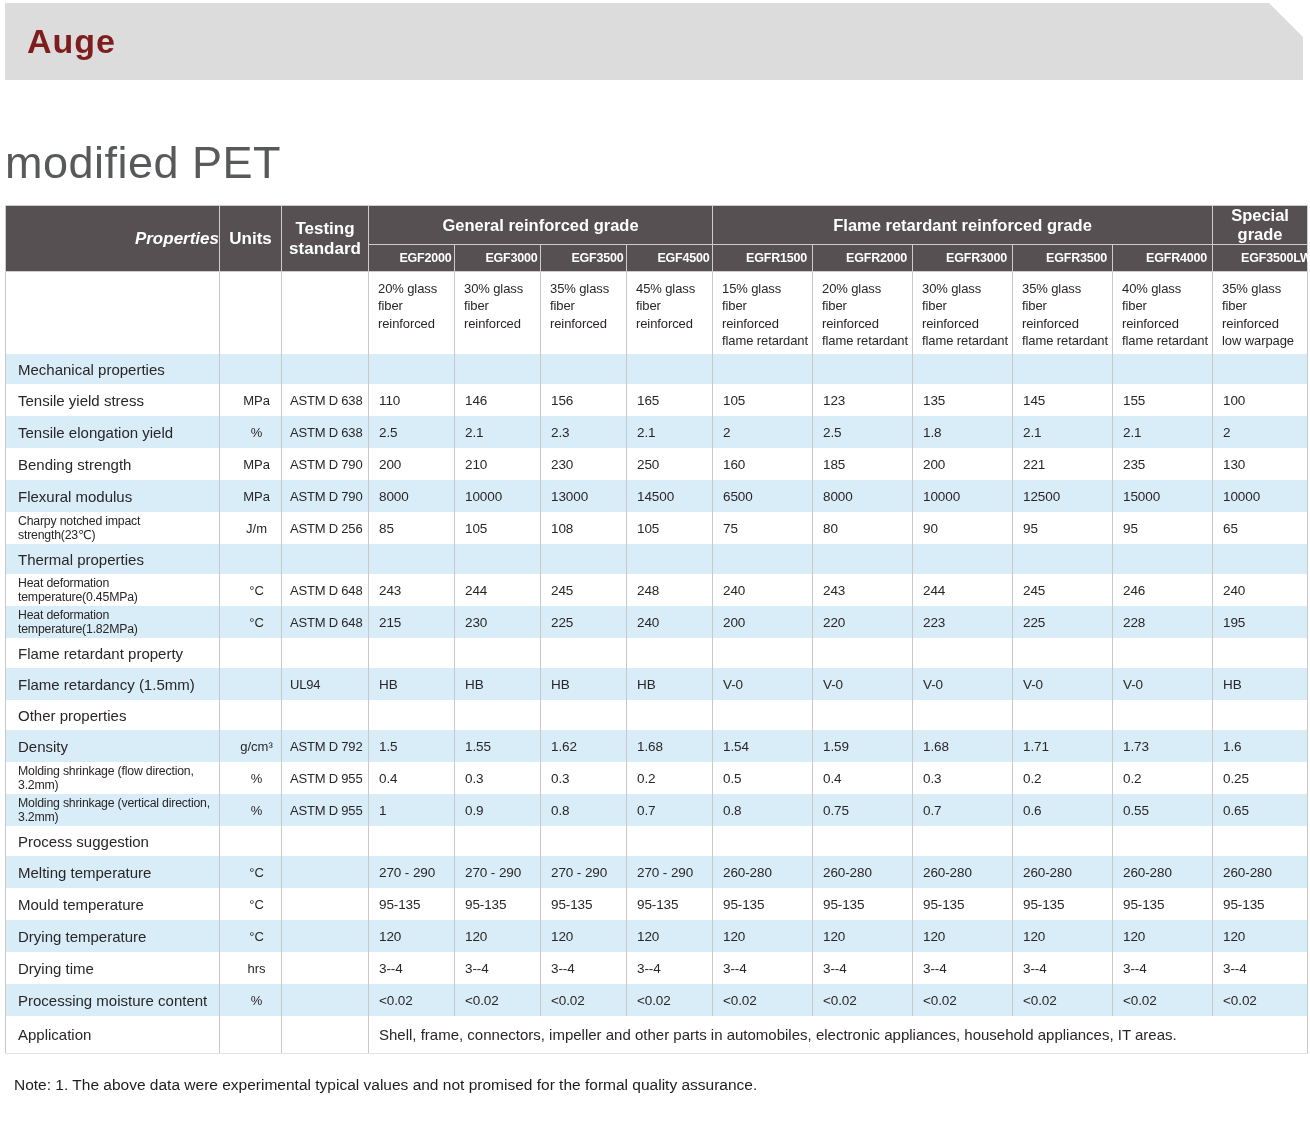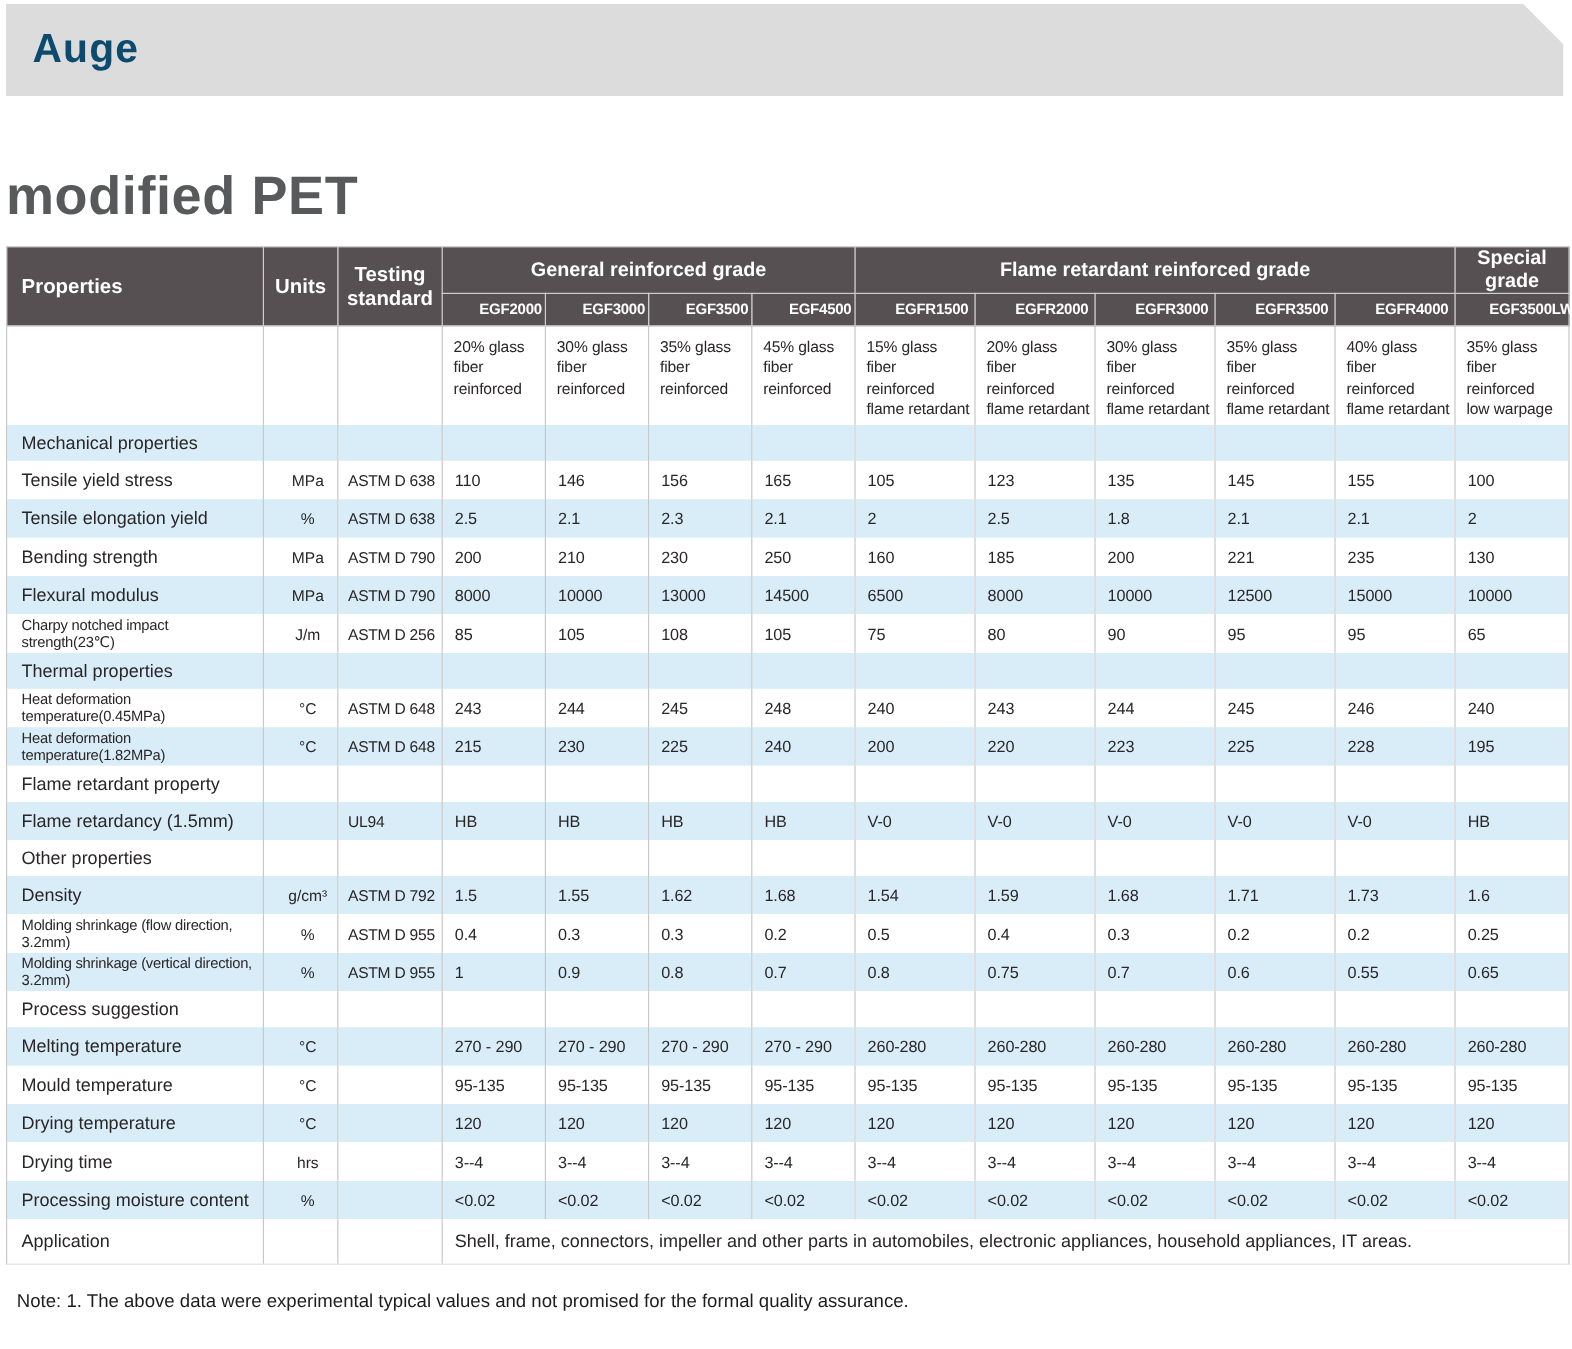--- a/index.html
+++ b/index.html
@@ -2,30 +2,30 @@
 <html><head>
 <meta charset="utf-8">
 <style>
   html,body{margin:0;padding:0;background:#fff;}
   body{width:1310px;height:1124px;font-family:"Liberation Sans","DejaVu Sans",sans-serif;color:#2a2627;overflow:hidden;}
 
   
   .banner{margin:3px 7px 0 5px;height:77px;background:#dcdcdc;
     clip-path:polygon(0 0, calc(100% - 34px) 0, 100% 34px, 100% 100%, 0 100%);
     display:flex;align-items:center;}
-  .logo{color:#0c4a6e;font-size:34px;font-weight:bold;margin-left:22px;letter-spacing:1px;}
+  .logo{color:#7f1d1d;font-size:34px;font-weight:bold;margin-left:22px;letter-spacing:1px;}
 
   
-  .page-title{font-size:45px;font-weight:700;color:#58595b;margin:57px 0 16px 5px;letter-spacing:0.5px;}
+  .page-title{font-size:45px;font-weight:400;color:#58595b;margin:57px 0 16px 5px;letter-spacing:0.5px;}
 
   
   table{border-collapse:collapse;table-layout:fixed;width:1302px;margin-left:5px;}
   thead th{background:#575052;color:#fff;font-weight:bold;border:1px solid #cfcccc;padding:0;}
   .h-main{font-size:17px;}
-  .col-props{text-align:left;padding-left:12px;}
+  .col-props{text-align:right;padding-left:12px;font-style:italic;}
   .h-group{font-size:16.5px;height:32px;}
   .h-code{font-size:12.5px;height:26px;letter-spacing:-0.2px;padding-left:28px;}
 
   td{border-left:1px solid #c8c8c8;border-right:1px solid #c8c8c8;padding:0;overflow:hidden;}
   tr.blue td{background:#d9edf8;}
   tr.white td{background:#ffffff;}
 
   tr.desc-row td{height:74px;vertical-align:top;}
   td.desc{font-size:13px;padding:8px 4px 0 9px;white-space:pre-line;line-height:1.33;letter-spacing:-0.1px;}
 

